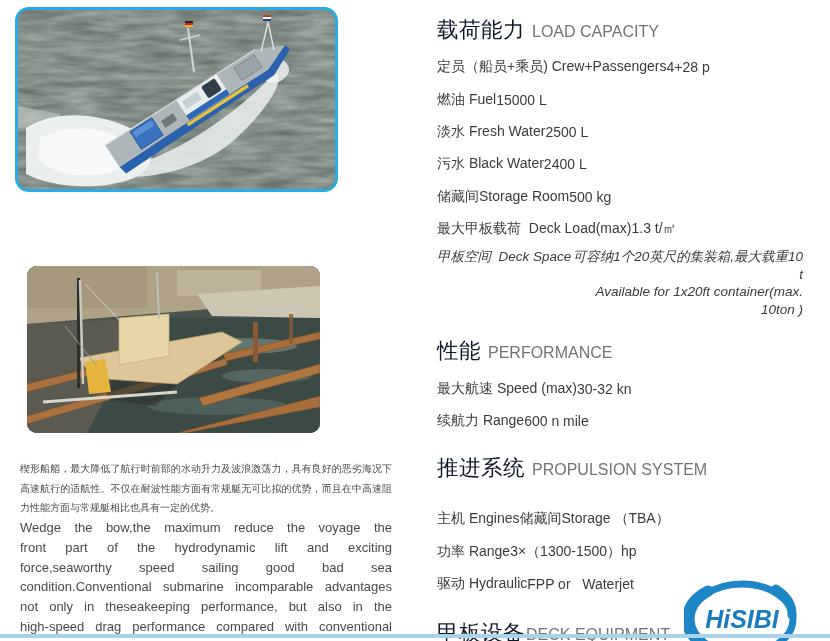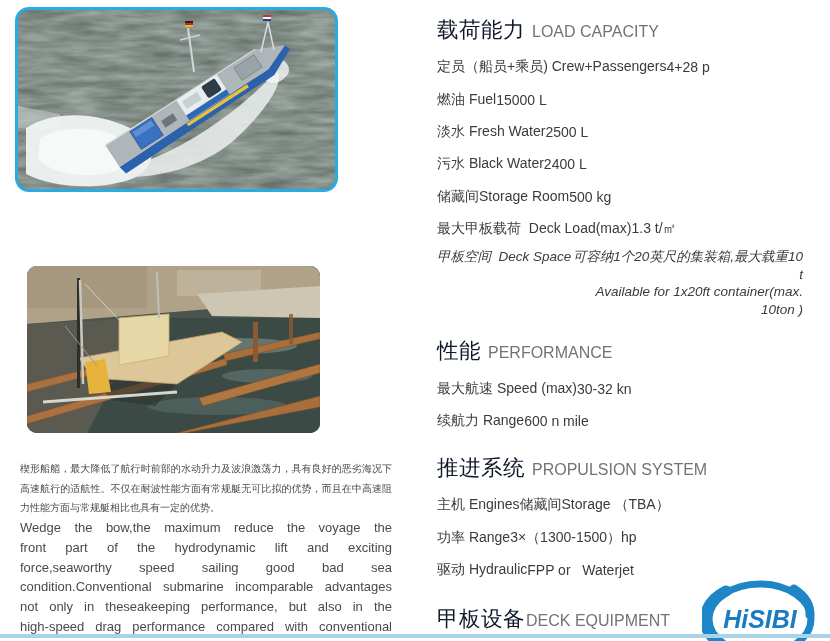--- a/index.html
+++ b/index.html
@@ -26,25 +26,25 @@
   .rows{margin-top:4px;}
   .spec-row{display:flex;align-items:center;height:32.4px;
             font-size:14px;}
   .spec-row .lbl{white-space:pre;}
   .spec-row .val{white-space:pre;text-align:right;}
   .deck-row{display:flex;align-items:flex-start;padding-top:3px;
             font-size:13.5px;min-height:38px;font-style:italic;}
   .deck-row .lbl{white-space:pre;line-height:17px;}
   .deck-val{text-align:right;line-height:17.5px;font-size:13.5px;}
   .mt12{margin-top:18px;} .mt6{margin-top:16px;} .mt15{margin-top:15px;}
-  .rows.mt2{margin-top:4px;}
+  .rows.mt2{margin-top:18px;}
   .val-offset{margin-right:90px;}
 
   
-  .logo{position:absolute;left:702px;top:575px;width:116px;height:66px;}
+  .logo{position:absolute;left:684px;top:575px;width:116px;height:66px;}
   .bottom-rule{position:absolute;left:0;top:634px;width:830px;height:4px;background:#a8d3ea;}
 </style>
 </head>
 <body>
 
 <div id="page">
 
   <div class="photo1">
     <svg viewBox="0 0 317 179" preserveAspectRatio="none">
       <defs>

